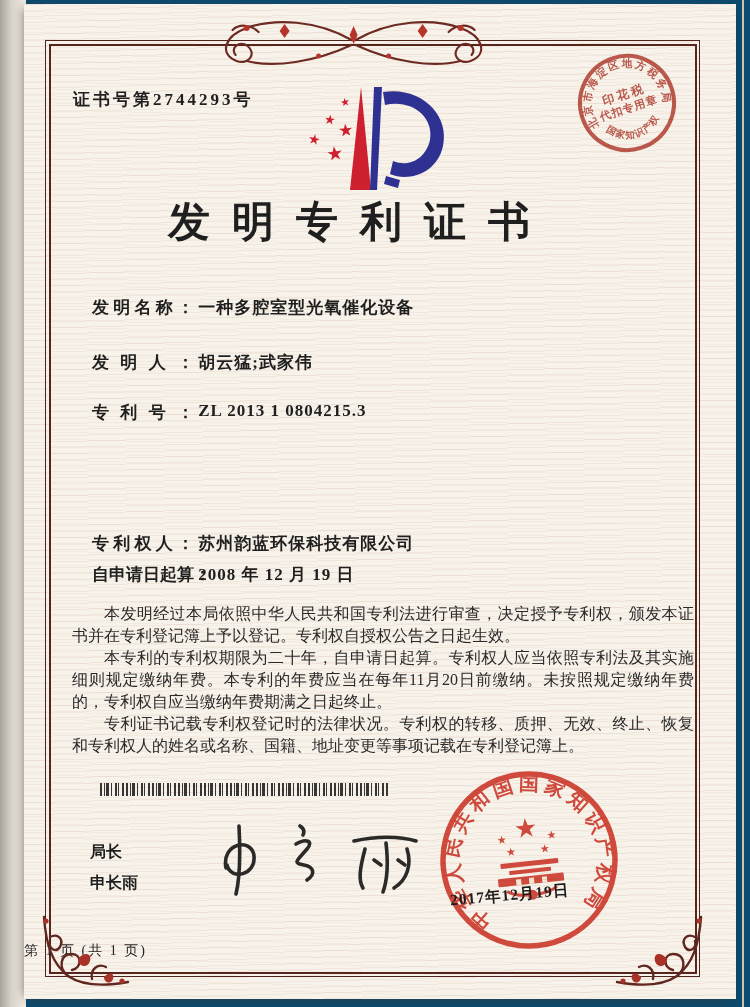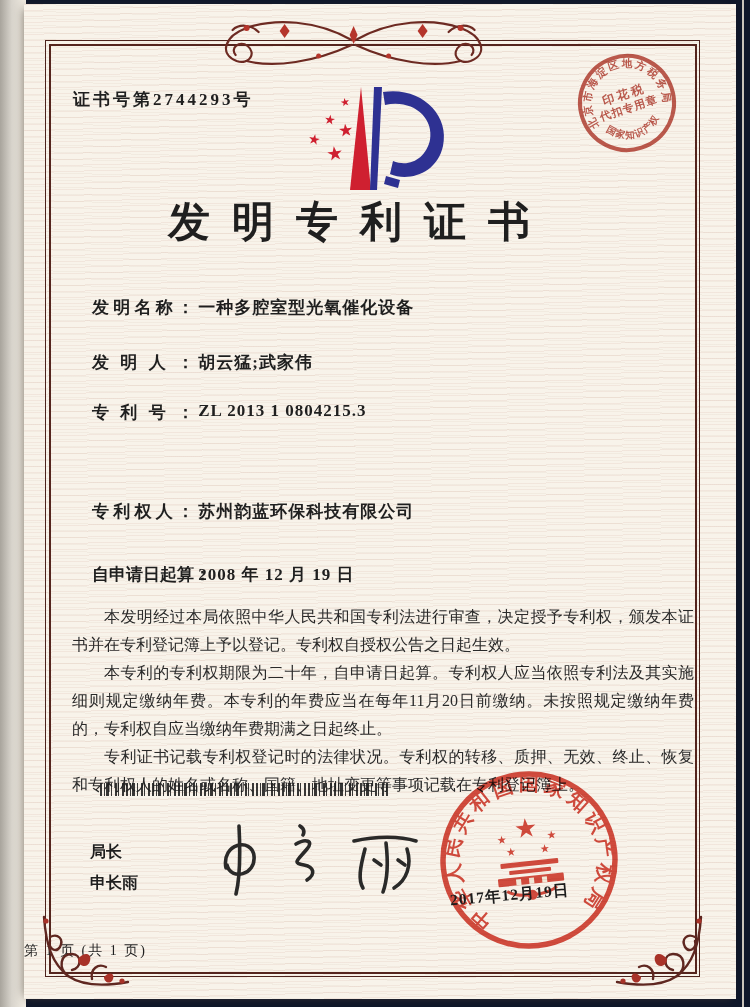--- a/index.html
+++ b/index.html
@@ -1,43 +1,43 @@
 <!DOCTYPE html>
 <html><head>
 <meta charset="utf-8">
 <style>
   html,body{margin:0;padding:0;background:#ffffff;}
   body{font-family:"Liberation Serif","DejaVu Serif",serif;color:#1f1f1f;}
-  .scan{position:relative;width:750px;height:1007px;overflow:hidden;background:#0f172a;}
+  .scan{position:relative;width:750px;height:1007px;overflow:hidden;background:#0c4a6e;}
   .scan::before{content:"";position:absolute;left:0;top:0;bottom:0;width:26px;
     background:linear-gradient(90deg,#a8a49c 0%,#d8d4cc 45%,#f1ece2 100%);z-index:0;}
   .scan::after{content:"";position:absolute;right:6px;top:0;bottom:0;width:2px;background:#c9c4bb;z-index:0;}
   .paper{position:absolute;left:24px;top:4px;width:712px;height:995px;background:#f8f3ea;
     box-shadow:-5px 0 9px -4px rgba(70,60,50,.5),0 5px 8px -4px rgba(70,60,50,.4);z-index:1;}
   .texture{position:absolute;inset:0;pointer-events:none;
     background:
       repeating-linear-gradient(178.5deg, rgba(198,140,126,.13) 0 1px, rgba(0,0,0,0) 1px 6px),
       repeating-linear-gradient(1.5deg, rgba(180,150,125,.09) 0 1px, rgba(0,0,0,0) 1px 7px);}
   .frame{position:absolute;left:21px;top:36px;right:36px;bottom:22px;border:1.5px solid #4e231d;}
   .frame::after{content:"";position:absolute;inset:2.5px;border:2.5px solid #55251e;}
   .ornament-top{position:absolute;left:50%;top:8px;transform:translateX(-58%);z-index:3;}
   .corner{position:absolute;z-index:3;}
   .corner.bl{left:10px;bottom:8px;}
   .corner.br{right:25px;bottom:8px;transform:scaleX(-1);}
   .cert-no{position:absolute;left:49px;top:84px;font-size:17px;font-weight:bold;letter-spacing:3px;}
   .logo{position:absolute;left:274px;top:80px;}
   .title{position:absolute;left:-40px;right:0;top:190px;text-align:center;
     font-size:42px;font-weight:bold;letter-spacing:22px;white-space:nowrap;}
   .frow{position:absolute;left:68px;font-size:17px;font-weight:600;white-space:nowrap;}
-  .f1{top:292px}.f2{top:347px}.f3{top:397px}.f4{top:451px}.f5{top:496px}.f6{top:559px}
+  .f1{top:292px}.f2{top:347px}.f3{top:397px}.f4{top:451px}.f5{top:528px}.f6{top:559px}
   .flabel{display:inline-block;width:102px;text-align:justify;text-align-last:justify;
     -moz-text-align-last:justify;vertical-align:top;}
   .fvalue{letter-spacing:1px;}
   .bodytext{position:absolute;left:48px;top:599px;width:622px;font-size:16px;
-    line-height:28px;text-align:justify;color:#2a2a2a;font-weight:500;}
+    line-height:22px;text-align:justify;color:#2a2a2a;font-weight:500;}
   .bodytext p{margin:0;text-indent:2em;}
   .barcode{position:absolute;left:76px;top:779px;width:288px;height:13px;opacity:.88;
     background:repeating-linear-gradient(90deg,
       #1d1d1d 0 2px,rgba(0,0,0,0) 2px 4px,
       #1d1d1d 4px 5px,rgba(0,0,0,0) 5px 6px,
       #1d1d1d 6px 9px,rgba(0,0,0,0) 9px 11px,
       #1d1d1d 11px 12px,rgba(0,0,0,0) 12px 15px,
       #1d1d1d 15px 17px,rgba(0,0,0,0) 17px 18px,
       #1d1d1d 18px 19px,rgba(0,0,0,0) 19px 22px,
       #1d1d1d 22px 24px,rgba(0,0,0,0) 24px 26px);}

